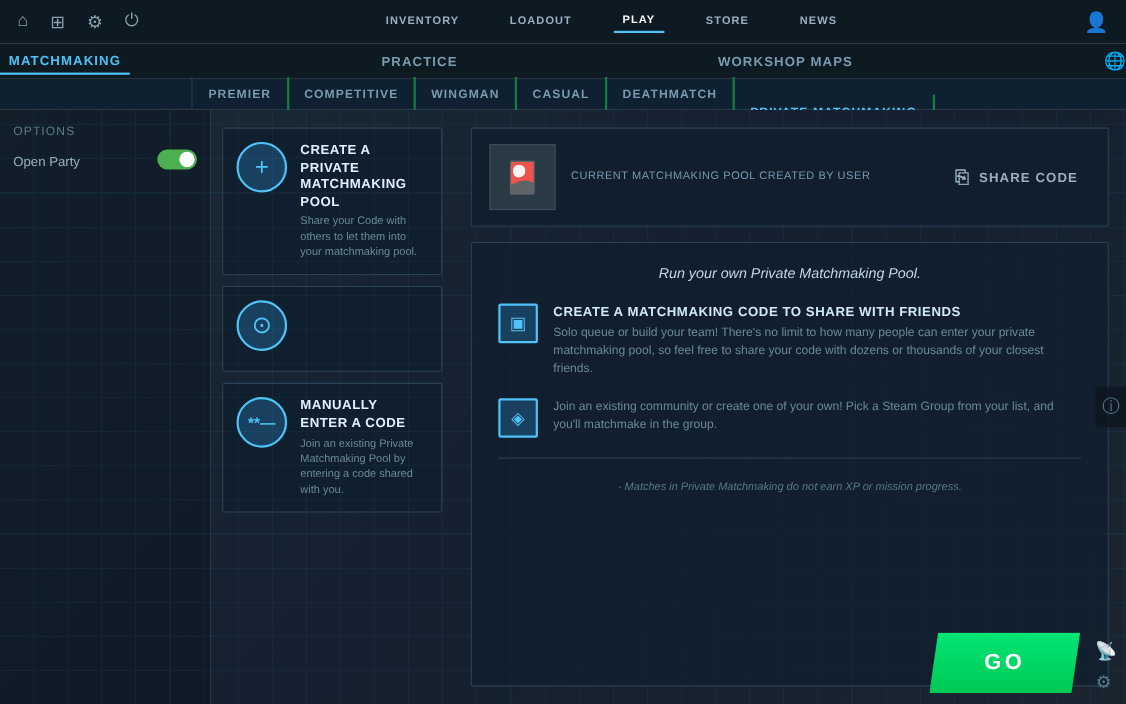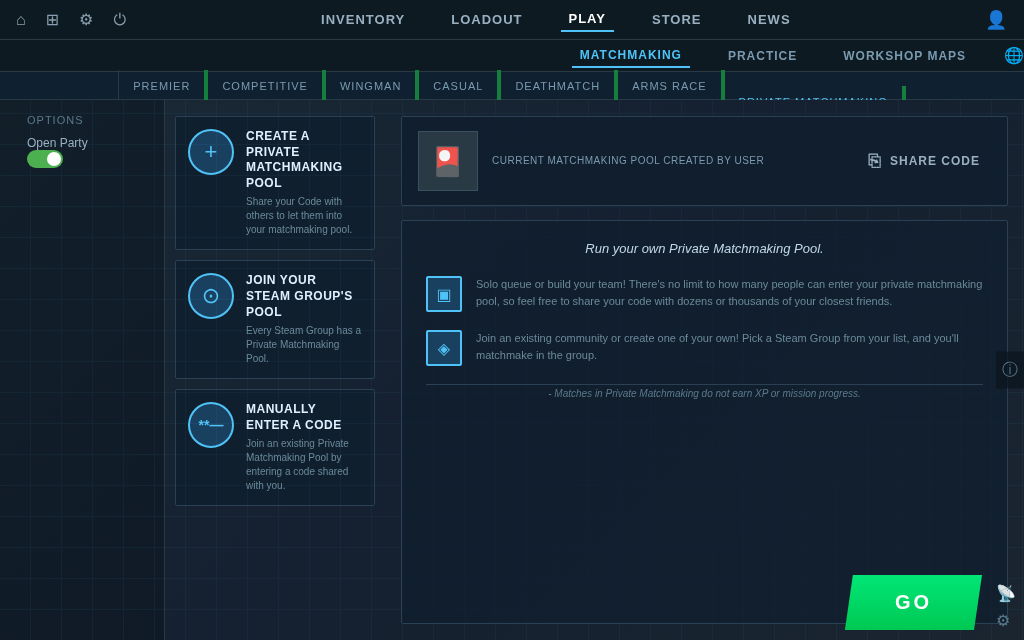--- a/index.html
+++ b/index.html
@@ -32,21 +32,21 @@
       font-size: 16px;
       cursor: pointer;
     }
     .top-nav-center {
       display: flex;
       gap: 30px;
       align-items: center;
     }
     .top-nav-item {
       color: #9ab0c0;
-      font-size: 13px;
+      font-size: 10px;
       font-weight: bold;
       letter-spacing: 1px;
       text-transform: uppercase;
       cursor: pointer;
       padding: 4px 8px;
     }
     .top-nav-item.active {
       color: #ffffff;
       border-bottom: 2px solid #4fc3f7;
     }
@@ -55,21 +55,21 @@
       font-size: 18px;
       cursor: pointer;
     }
 
     
     .sub-nav {
       background: #0d1a22;
       height: 32px;
       display: flex;
       align-items: center;
-      justify-content: flex-end;
+      justify-content: space-between;
       gap: 30px;
       border-bottom: 1px solid #2a3a45;
     }
     .sub-nav-item {
       color: #7a9ab0;
       font-size: 12px;
       font-weight: bold;
       letter-spacing: 1px;
       text-transform: uppercase;
       cursor: pointer;
@@ -91,29 +91,29 @@
       height: 28px;
       display: flex;
       align-items: center;
       justify-content: center;
       gap: 0;
       border-bottom: 1px solid #2a3a45;
     }
     .mode-tab {
       color: #7a9ab0;
       font-size: 11px;
-      font-weight: normal;
+      font-weight: bold;
       letter-spacing: 1px;
       text-transform: uppercase;
       cursor: pointer;
       padding: 16px 14px;
       height: 100%;
       display: flex;
       align-items: center;
-      border-right: 4px solid #15803d;
+      border-right: 2px solid #15803d;
     }
     .mode-tab:first-child { border-left: 1px solid #2a3a45; }
     .mode-tab.active {
       color: #4fc3f7;
       border-bottom: 2px solid #4fc3f7;
       margin-top: 35px;
     }
 
     
     .main-content {
@@ -133,37 +133,36 @@
         0deg, transparent, transparent 30px, #4fc3f7 30px, #4fc3f7 31px
       ),
       repeating-linear-gradient(
         90deg, transparent, transparent 30px, #4fc3f7 30px, #4fc3f7 31px
       );
       pointer-events: none;
     }
 
     
     .left-sidebar {
-      width: 165px;
-      padding: 14px 27px;
+      width: 192px;
+      padding: 14px 12px;
       background: rgba(10,20,30,0.5);
       border-right: 1px solid #2a3a45;
     }
     .options-label {
       color: #5a7a8a;
       font-size: 11px;
       text-transform: uppercase;
       letter-spacing: 1px;
       margin-bottom: 10px;
     }
     .option-row {
       display: flex;
-      align-items: flex-start;
+      align-items: flex-end;
       justify-content: space-between;
-      flex-direction: column;
     }
     .option-label {
       color: #9ab0c0;
       font-size: 12px;
     }
     .toggle {
       width: 36px;
       height: 18px;
       background: #4caf50;
       border-radius: 9px;
@@ -348,21 +347,21 @@
       font-size: 11px;
       line-height: 1.5;
     }
     .info-note {
       color: #5a7a8a;
       font-size: 10px;
       font-style: italic;
       text-align: center;
       margin-top: 14px;
       border-top: 1px solid #2a4055;
-      padding-top: 3px;
+      padding-top: 20px;
     }
 
     
     .go-button {
       position: absolute;
       bottom: 10px;
       right: 42px;
       background: #00c853;
       color: #ffffff;
       font-size: 20px;
@@ -421,21 +420,20 @@
   <span class="sub-nav-item">WORKSHOP MAPS</span>
   <span class="sub-nav-icon">🌐</span>
 </div>
 
 <div class="mode-tabs">
   <span class="mode-tab">PREMIER</span>
   <span class="mode-tab">COMPETITIVE</span>
   <span class="mode-tab">WINGMAN</span>
   <span class="mode-tab">CASUAL</span>
   <span class="mode-tab">DEATHMATCH</span>
-  <span class="mode-tab">ARMS RACE</span>
   <span class="mode-tab active">PRIVATE MATCHMAKING</span>
 </div>
 
 <div class="main-content">
 
   <div class="left-sidebar">
     <div class="options-label">Options</div>
     <div class="option-row">
       <span class="option-label">Open Party</span>
       <div class="toggle"></div>
@@ -447,24 +445,20 @@
     <div class="card">
       <div class="card-icon">+</div>
       <div class="card-content">
         <div class="card-title">Create a Private Matchmaking Pool</div>
         <div class="card-desc">Share your Code with others to let them into your matchmaking pool.</div>
       </div>
     </div>
 
     <div class="card">
       <div class="card-icon">⊙</div>
-      <div class="card-content">
-        <div class="card-title">Join your Steam Group's Pool</div>
-        <div class="card-desc">Every Steam Group has a Private Matchmaking Pool.</div>
-      </div>
     </div>
 
     <div class="card">
       <div class="card-icon" style="font-size:14px; font-weight:bold;">**—</div>
       <div class="card-content">
         <div class="card-title">Manually Enter a Code</div>
         <div class="card-desc">Join an existing Private Matchmaking Pool by entering a code shared with you.</div>
       </div>
     </div>
 
@@ -482,20 +476,21 @@
         <span>SHARE CODE</span>
       </div>
     </div>
 
     <div class="info-panel">
       <div class="info-title">Run your own Private Matchmaking Pool.</div>
 
       <div class="info-row">
         <div class="info-icon">▣</div>
         <div class="info-text">
+          <div class="info-row-title">Create a Matchmaking Code to share with friends</div>
           <div class="info-row-desc">Solo queue or build your team! There's no limit to how many people can enter your private matchmaking pool, so feel free to share your code with dozens or thousands of your closest friends.</div>
         </div>
       </div>
 
       <div class="info-row">
         <div class="info-icon">◈</div>
         <div class="info-text">
           <div class="info-row-desc">Join an existing community or create one of your own! Pick a Steam Group from your list, and you'll matchmake in the group.</div>
         </div>
       </div>

